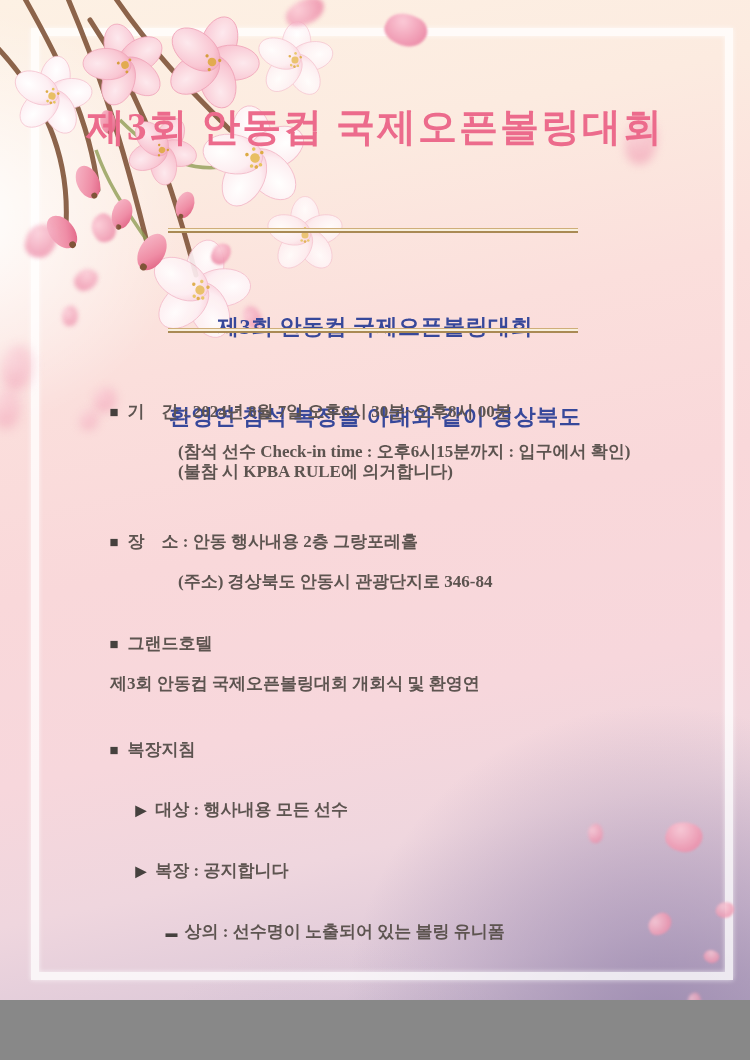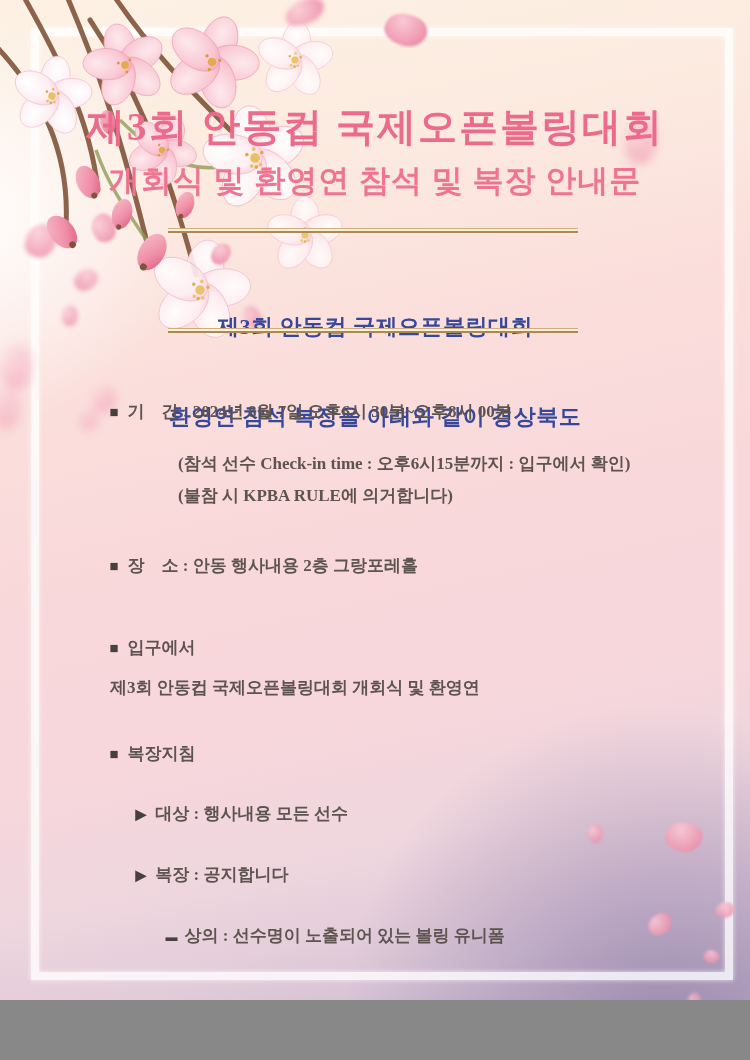--- a/index.html
+++ b/index.html
@@ -47,21 +47,21 @@
     letter-spacing:.5px; white-space:pre-wrap;
   }
   .body{
     position:absolute; left:84px; top:382px; width:600px;
     color:#5d5450; font-size:17px; font-weight:bold;
   }
   .line{ line-height:20px; white-space:pre-wrap; }
   .bullet{ color:#45413e; margin-right:9px; font-size:15px; }
   .tri{ font-size:14px; }
   .bar{ font-size:12px; letter-spacing:-2px; }
-  .ind-a{ padding-left:94px;margin-top:12px; }   
+  .ind-a{ padding-left:94px; }   
   .ind-b{ padding-left:26px; }   
   .ind-c{ padding-left:56px; }   
   .mt-venue{ margin-top:30px; }
   .mt-event{ margin-top:22px; }
   .mt-dress{ margin-top:26px; }
 </style>
 </head>
 <body>
 
 <div class="page">
@@ -159,21 +159,20 @@
   <div class="petal" style="left:94px;top:388px;width:22px;height:24px;filter:blur(5px);opacity:.55"></div>
   <div class="petal" style="left:80px;top:410px;width:18px;height:20px;filter:blur(5px);opacity:.5"></div>
   <div class="petal" style="left:666px;top:822px;width:36px;height:30px;transform:rotate(18deg);filter:blur(1px);opacity:.9"></div>
   <div class="petal" style="left:588px;top:824px;width:15px;height:19px;transform:rotate(-15deg);filter:blur(1.5px);opacity:.8"></div>
   <div class="petal" style="left:648px;top:914px;width:24px;height:20px;transform:rotate(-25deg);filter:blur(1px);opacity:.85"></div>
   <div class="petal" style="left:716px;top:902px;width:18px;height:16px;transform:rotate(10deg);filter:blur(1px);opacity:.8"></div>
   <div class="petal" style="left:704px;top:950px;width:15px;height:13px;transform:rotate(35deg);filter:blur(1px);opacity:.8"></div>
   <div class="petal" style="left:688px;top:993px;width:13px;height:15px;transform:rotate(-20deg);filter:blur(1.5px);opacity:.7"></div>
 
   <h1 class="title1">제3회 안동컵 국제오픈볼링대회</h1>
-  <h2 class="title2">개회식 및 환영연 참석 및 복장 안내문</h2>
 
   <div class="sep sep1"></div>
 
   <div class="notice">
     <div>제3회 안동컵 국제오픈볼링대회</div>
     <div>환영연 참석 복장을 아래와 같이 경상북도</div>
   </div>
 
   <div class="sep sep2"></div>
 
@@ -181,23 +180,24 @@
 
     <div class="line">
       <span class="bullet">■</span><span>기    간 : 2024년 8월 7일 오후6시 30분~오후8시 00분</span>
     </div>
     <div class="line ind-a">(참석 선수 Check-in time : 오후6시15분까지 : 입구에서 확인)</div>
     <div class="line ind-a">(불참 시 KPBA RULE에 의거합니다)</div>
 
     <div class="line mt-venue">
       <span class="bullet">■</span><span>장    소 : 안동 행사내용 2층 그랑포레홀</span>
     </div>
+    <div class="line ind-a">(주소) 경상북도 안동시 관광단지로 346-84</div>
 
     <div class="line mt-event">
-      <span class="bullet">■</span><span>입구에서</span>
+      <span class="bullet">■</span><span>그랜드호텔</span>
     </div>
     <div class="line ind-b">제3회 안동컵 국제오픈볼링대회 개회식 및 환영연</div>
 
     <div class="line mt-dress">
       <span class="bullet">■</span><span>복장지침</span>
     </div>
     <div class="line ind-b">
       <span class="bullet tri">▶</span><span>대상 : 행사내용 모든 선수</span>
     </div>
     <div class="line ind-b">

